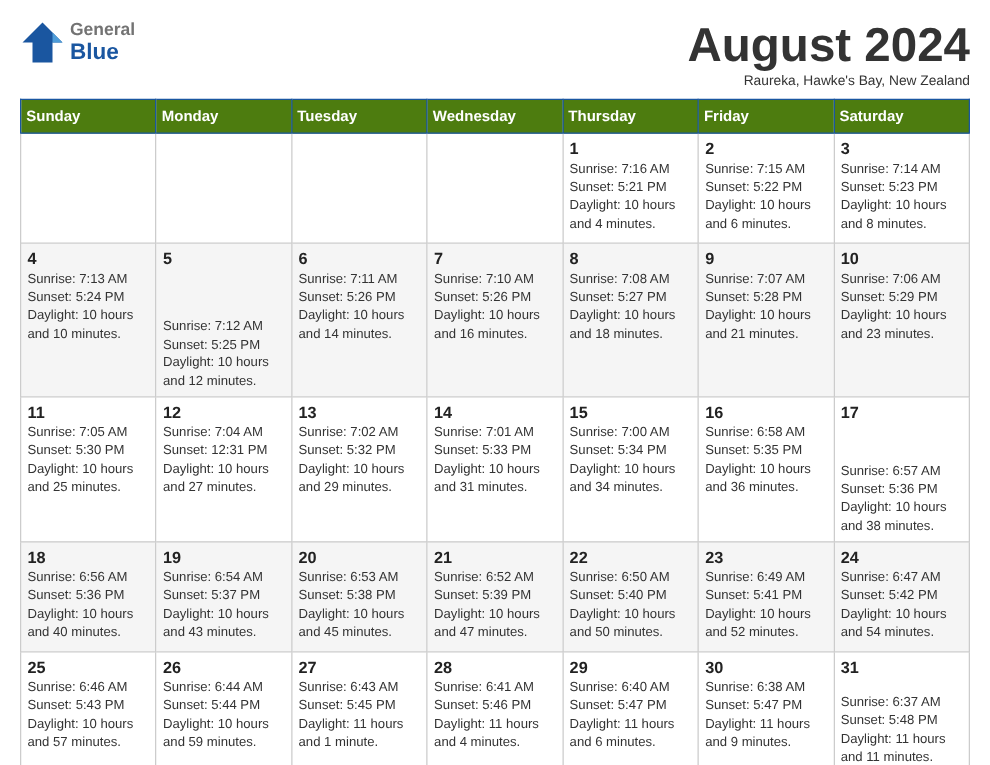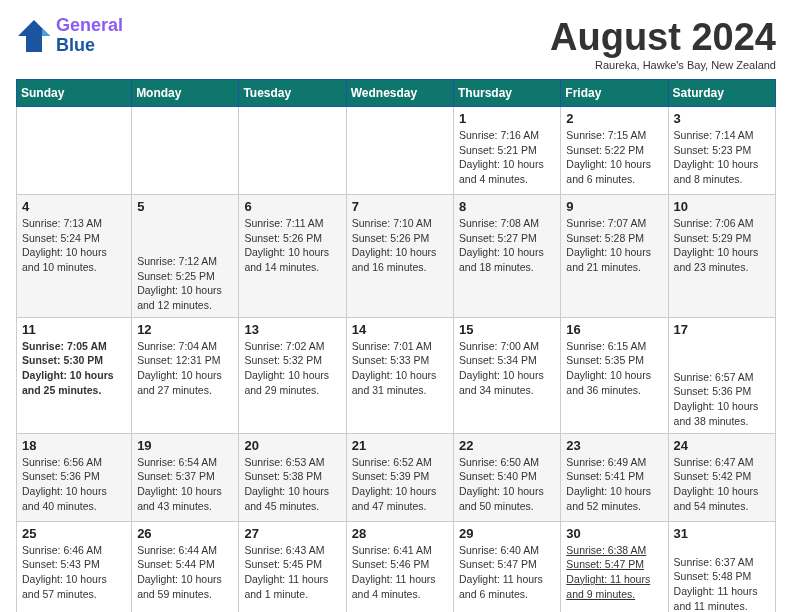--- a/index.html
+++ b/index.html
@@ -19,23 +19,23 @@
     .logo {
       display: flex;
       align-items: center;
     }
     .logo-text {
       display: flex;
       flex-direction: column;
       line-height: 1.1;
     }
     .logo-general {
-      font-size: 18px;
-      font-weight: bold;
-      color: #8b5cf6;
+      font-size: 14px;
+      font-weight: bold;
+      color: #737373;
     }
     .logo-blue {
       font-size: 18px;
       font-weight: bold;
       color: #1a56a0;
     }
     .logo-icon {
       width: 36px;
       height: 36px;
       margin-right: 4px;
@@ -51,21 +51,21 @@
     .subtitle {
       font-size: 11px;
       color: #333;
     }
     table {
       width: 100%;
       border-collapse: collapse;
       font-size: 11px;
     }
     thead tr th {
-      background-color: #0f766e;
+      background-color: #4d7c0f;
       color: #fff;
       padding: 6px 4px;
       text-align: left;
       font-size: 12px;
       font-weight: bold;
       border: 1px solid #1a56a0;
     }
     tbody tr td {
       border: 1px solid #ccc;
       vertical-align: top;
@@ -199,21 +199,21 @@
           <div class="day-number">10</div>
           <div class="day-info" style="white-space: pre-line;">Sunrise: 7:06 AM
 Sunset: 5:29 PM
 Daylight: 10 hours
 and 23 minutes.</div>
         </td>
       </tr>
       <tr>
         <td>
           <div class="day-number">11</div>
-          <div class="day-info" style="white-space: pre-line; font-weight: bold;">Sunrise: 7:05 AM
+          <div class="day-info" style="white-space: pre-line;">Sunrise: 7:05 AM
 Sunset: 5:30 PM
 Daylight: 10 hours
 and 25 minutes.</div>
         </td>
         <td>
           <div class="day-number">12</div>
           <div class="day-info" style="white-space: pre-line;">Sunrise: 7:04 AM
 Sunset: 12:31 PM
 Daylight: 10 hours
 and 27 minutes.</div>
@@ -234,21 +234,21 @@
         </td>
         <td>
           <div class="day-number">15</div>
           <div class="day-info" style="white-space: pre-line;">Sunrise: 7:00 AM
 Sunset: 5:34 PM
 Daylight: 10 hours
 and 34 minutes.</div>
         </td>
         <td>
           <div class="day-number">16</div>
-          <div class="day-info" style="white-space: pre-line;">Sunrise: 6:15 AM
+          <div class="day-info" style="white-space: pre-line;">Sunrise: 6:58 AM
 Sunset: 5:35 PM
 Daylight: 10 hours
 and 36 minutes.</div>
         </td>
         <td>
           <div class="day-number">17</div>
           <div class="day-info" style="white-space: pre-line; margin-top: 33px;">Sunrise: 6:57 AM
 Sunset: 5:36 PM
 Daylight: 10 hours
 and 38 minutes.</div>
@@ -336,21 +336,21 @@
         </td>
         <td>
           <div class="day-number">29</div>
           <div class="day-info" style="white-space: pre-line;">Sunrise: 6:40 AM
 Sunset: 5:47 PM
 Daylight: 11 hours
 and 6 minutes.</div>
         </td>
         <td>
           <div class="day-number">30</div>
-          <div class="day-info" style="white-space: pre-line; text-decoration: underline;">Sunrise: 6:38 AM
+          <div class="day-info" style="white-space: pre-line;">Sunrise: 6:38 AM
 Sunset: 5:47 PM
 Daylight: 11 hours
 and 9 minutes.</div>
         </td>
         <td>
           <div class="day-number">31</div>
           <div class="day-info" style="white-space: pre-line; margin-top: 14px;">Sunrise: 6:37 AM
 Sunset: 5:48 PM
 Daylight: 11 hours
 and 11 minutes.</div>

